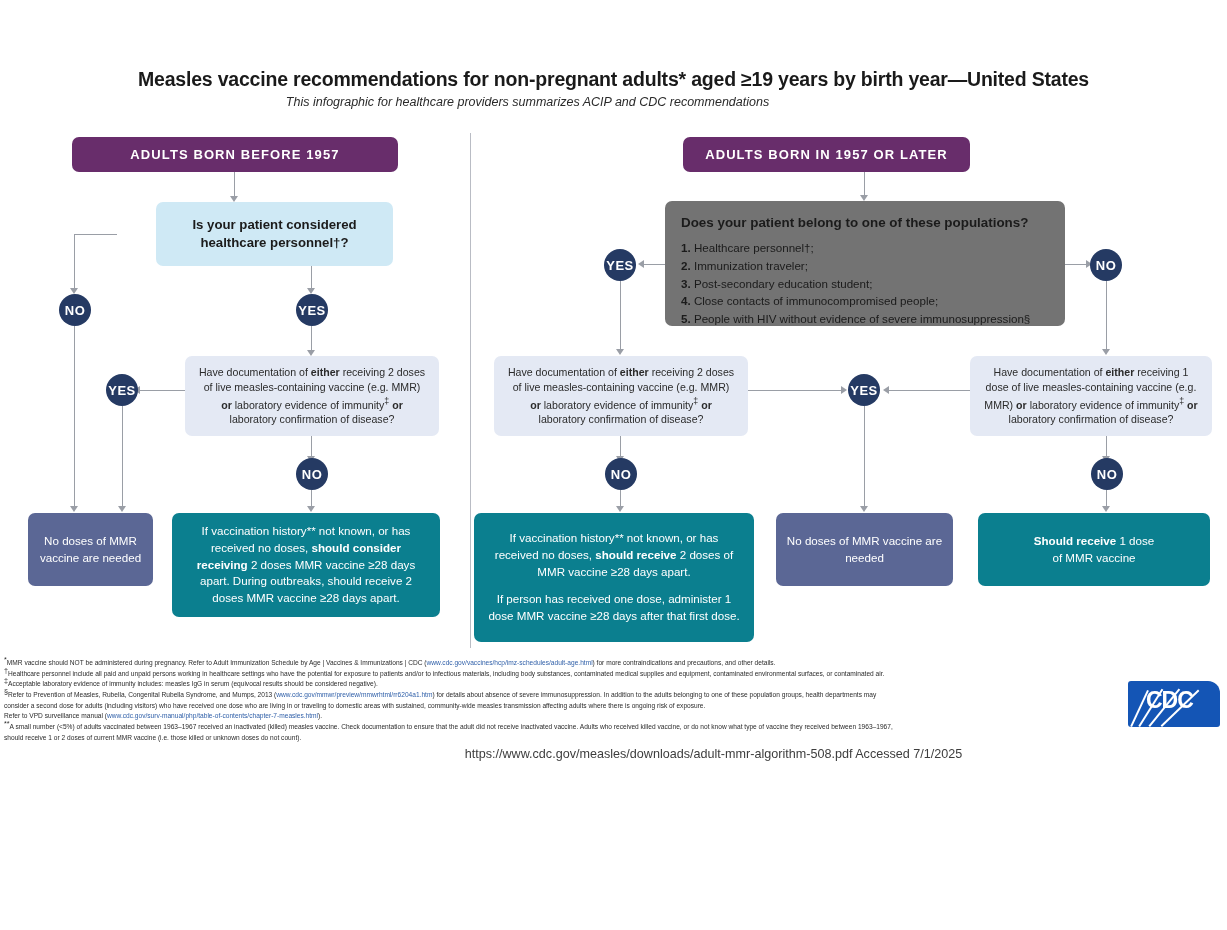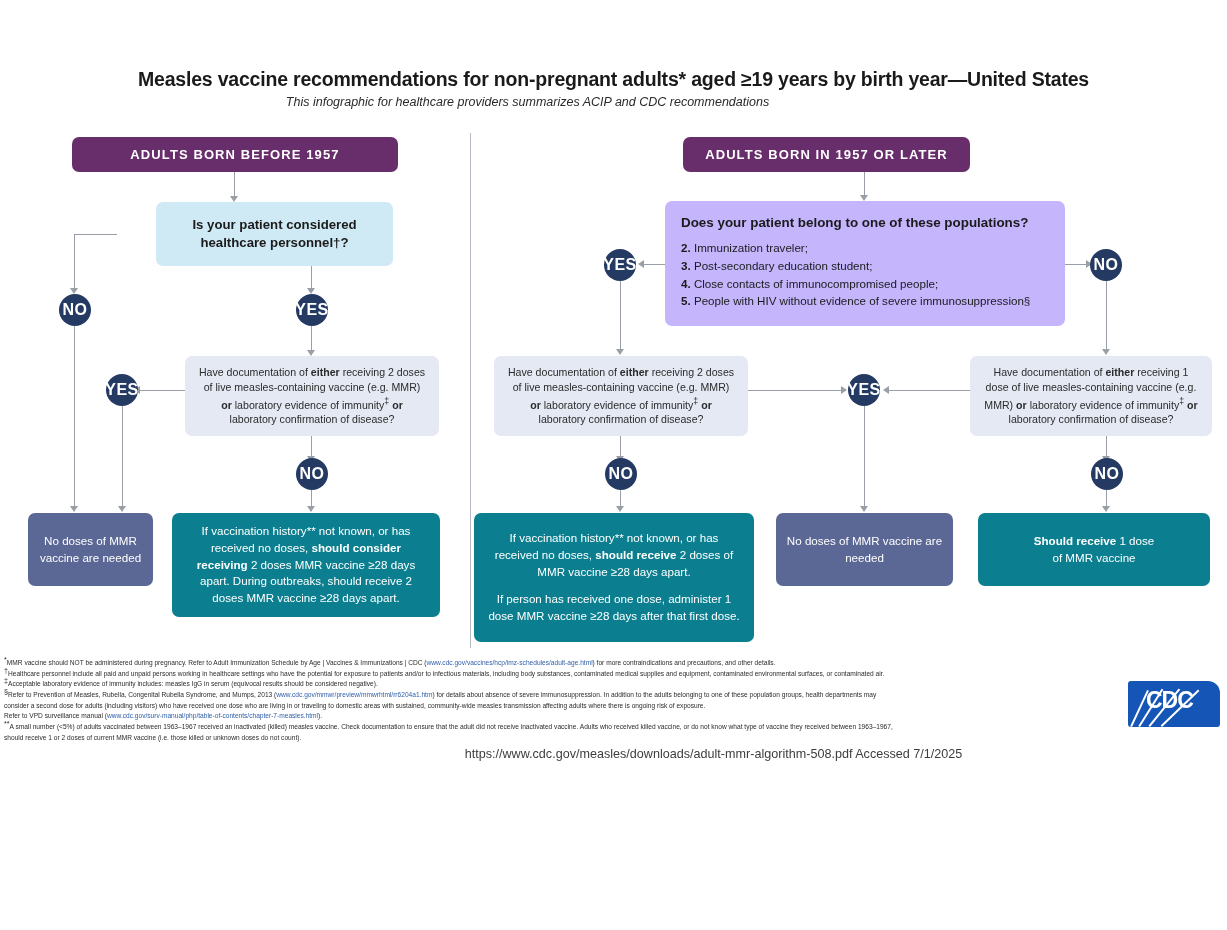--- a/index.html
+++ b/index.html
@@ -21,29 +21,29 @@
   .dbox{position:absolute;border-radius:7px;background:#e4e9f4;display:flex;align-items:center;justify-content:center;
         text-align:center;font-size:10.6px;line-height:1.42;padding:8px 12px;box-sizing:border-box;color:#2b2b2b;}
   .tbox{position:absolute;border-radius:7px;background:#0b7f8f;color:#fff;display:flex;flex-direction:column;align-items:center;justify-content:center;
         text-align:center;font-size:11.6px;line-height:1.45;padding:10px 13px;box-sizing:border-box;}
   .sbox{position:absolute;border-radius:7px;background:#5b6795;color:#fff;display:flex;align-items:center;justify-content:center;
         text-align:center;font-size:11.6px;line-height:1.45;padding:8px 10px;box-sizing:border-box;}
   .tbox p{margin:0;}
   .tbox p+p{margin-top:11px;}
 
   
-  .popbox{position:absolute;border-radius:7px;background:#c4b5fd;padding:13px 16px;box-sizing:border-box;color:#1b1b1b;}
+  .popbox{position:absolute;border-radius:7px;background:#737373;padding:13px 16px;box-sizing:border-box;color:#1b1b1b;}
   .popbox .pq{font-size:13.4px;font-weight:bold;line-height:1.3;margin-bottom:8px;}
   .popbox ol{margin:0;padding:0;list-style:none;font-size:11.6px;line-height:1.52;}
   .popbox ol li{white-space:nowrap;}
   .popbox ol li b{font-weight:bold;}
 
   
   .badge{position:absolute;width:32px;height:32px;border-radius:50%;background:#253a63;color:#fff;
-         display:flex;align-items:center;justify-content:center;font-size:16px;font-weight:bold;letter-spacing:.5px;}
+         display:flex;align-items:center;justify-content:center;font-size:13px;font-weight:bold;letter-spacing:.5px;}
 
   
   .ln{position:absolute;background:#9a9ea6;}
   .lv{width:1.4px;}
   .lh{height:1.4px;}
   .ar{position:absolute;width:0;height:0;}
   .ar-d{border-left:4.2px solid transparent;border-right:4.2px solid transparent;border-top:6px solid #9a9ea6;}
   .ar-l{border-top:4.2px solid transparent;border-bottom:4.2px solid transparent;border-right:6px solid #9a9ea6;}
   .ar-r{border-top:4.2px solid transparent;border-bottom:4.2px solid transparent;border-left:6px solid #9a9ea6;}
 
@@ -122,20 +122,21 @@
   </div>
 
   <div class="hdr" style="left:683px;top:137px;width:287px;height:35px;">ADULTS BORN IN 1957 OR LATER</div>
 
   <div class="ln lv" style="left:864px;top:172px;height:25px;"></div>
   <div class="ar ar-d" style="left:860px;top:195px;"></div>
 
   <div class="popbox" style="left:665px;top:201px;width:400px;height:125px;">
     <div class="pq">Does your patient belong to one of these populations?</div>
     <ol>
+      <li><b>1.</b> <span>Healthcare personnel†;</span></li>
       <li><b>2.</b> <span>Immunization traveler;</span></li>
       <li><b>3.</b> <span>Post-secondary education student;</span></li>
       <li><b>4.</b> <span>Close contacts of immunocompromised people;</span></li>
       <li><b>5.</b> <span>People with HIV without evidence of severe immunosuppression§</span></li>
     </ol>
   </div>
 
   <div class="ln lh" style="left:642px;top:264px;width:23px;"></div>
   <div class="ar ar-l" style="left:638px;top:260px;"></div>
   <div class="badge" style="left:604px;top:249px;">YES</div>

